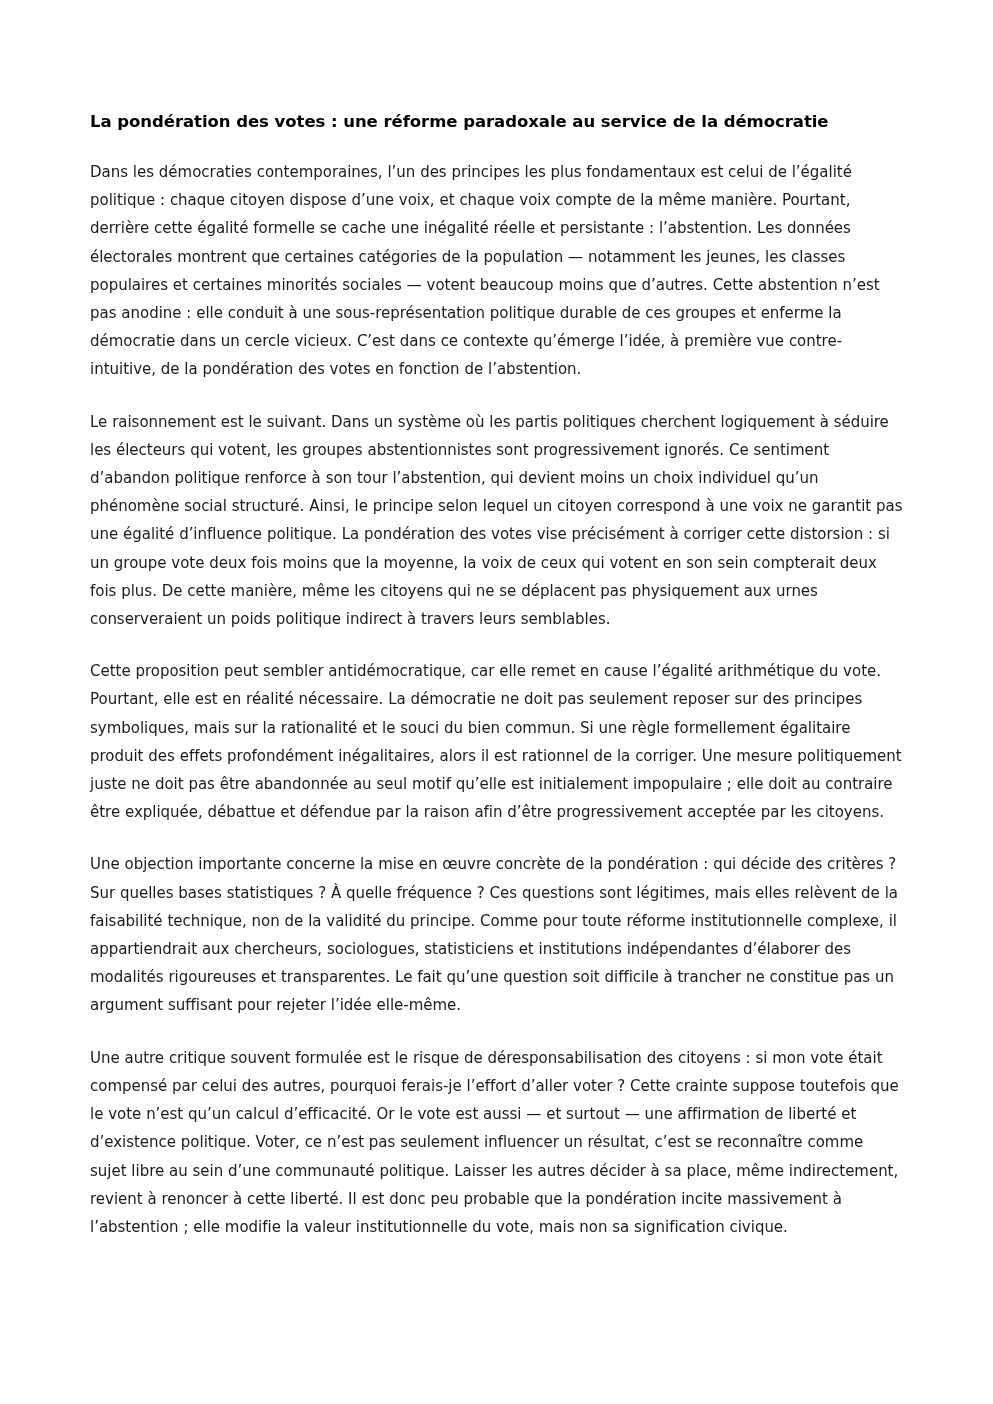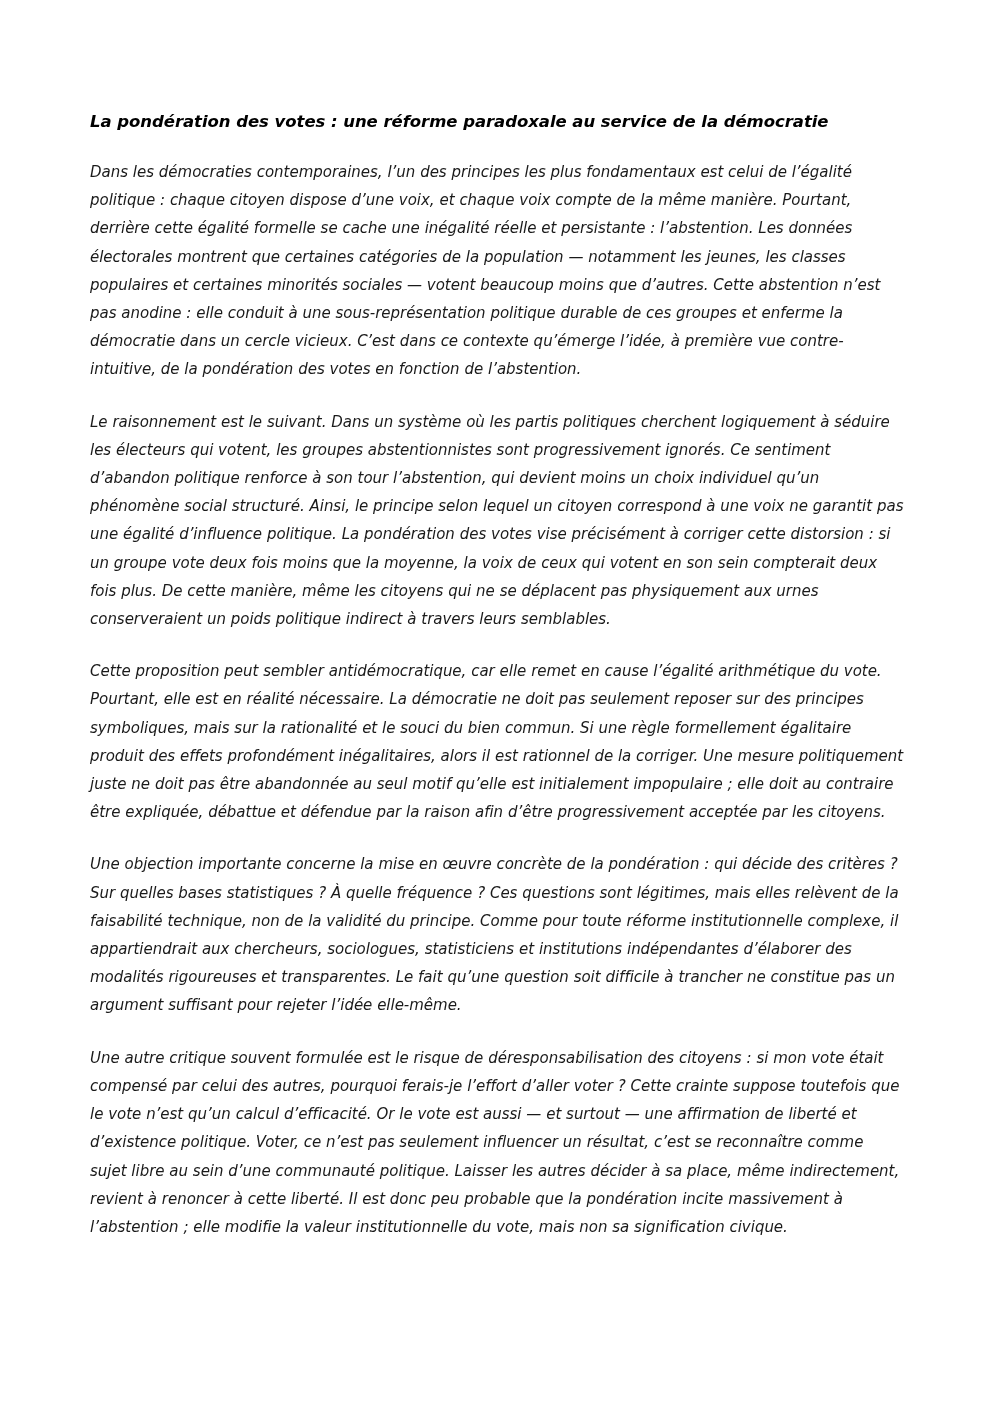--- a/index.html
+++ b/index.html
@@ -15,21 +15,20 @@
     font-family: "DejaVu Sans", "Liberation Sans", sans-serif;
     color: #000000;
     -webkit-font-smoothing: antialiased;
   }
   .page {
     position: relative;
     width: 987px;
     height: 1404px;
     background: #ffffff;
     box-sizing: border-box;
-    font-style: italic;
   }
   .content {
     position: absolute;
     left: 90px;
     top: 108px;
     width: 814px;
   }
   .doc-title {
     font-size: 16.5px;
     font-weight: bold;

